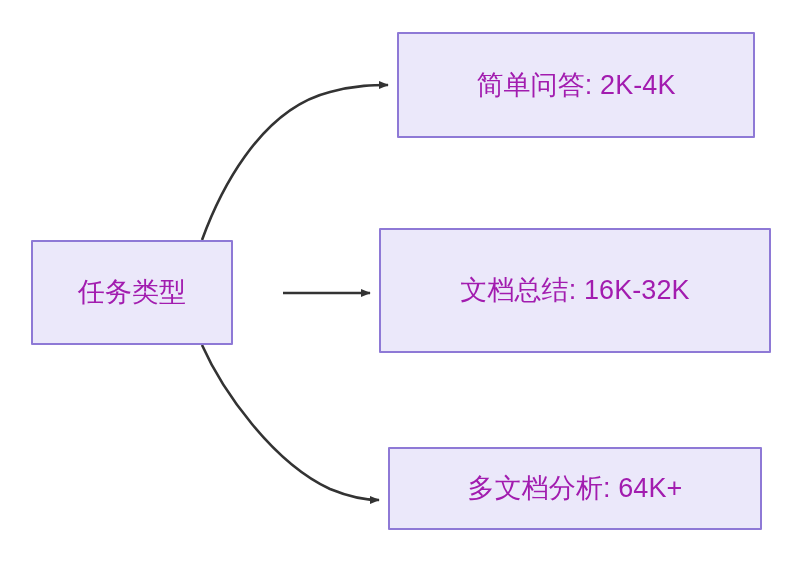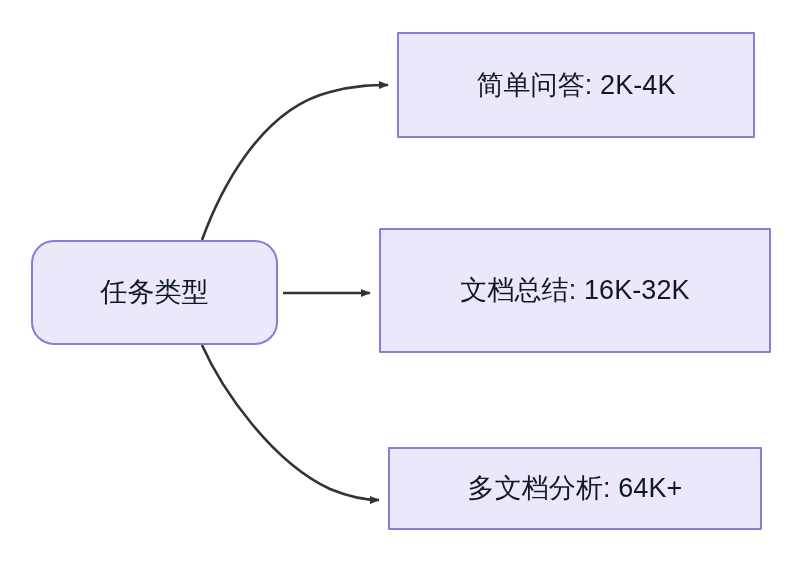--- a/index.html
+++ b/index.html
@@ -29,30 +29,30 @@
     position: absolute;
     box-sizing: border-box;
     background: #ebe8fa;
     border: 2px solid #8e79d6;
     border-radius: 1px;
     display: flex;
     align-items: center;
     justify-content: center;
   }
   .flow-node .node-label {
-    color: #0f172a;
+    color: #a21caf;
     font-size: 27px;
     line-height: 1.2;
     letter-spacing: 0.1px;
     white-space: nowrap;
     text-align: center;
   }
 
   
-  #node-source      { left: 31px;  top: 240px; width: 247px; height: 105px; border-radius: 23px; }
+  #node-source      { left: 31px;  top: 240px; width: 202px; height: 105px; }
   #node-simple-qa   { left: 397px; top: 32px;  width: 358px; height: 106px; }
   #node-doc-summary { left: 379px; top: 228px; width: 392px; height: 125px; }
   #node-multi-doc   { left: 388px; top: 447px; width: 374px; height: 83px; }
 </style>
 </head>
 <body>
 
 <div id="diagram-root">
 
   <svg class="edge-layer" viewBox="0 0 787 572">

